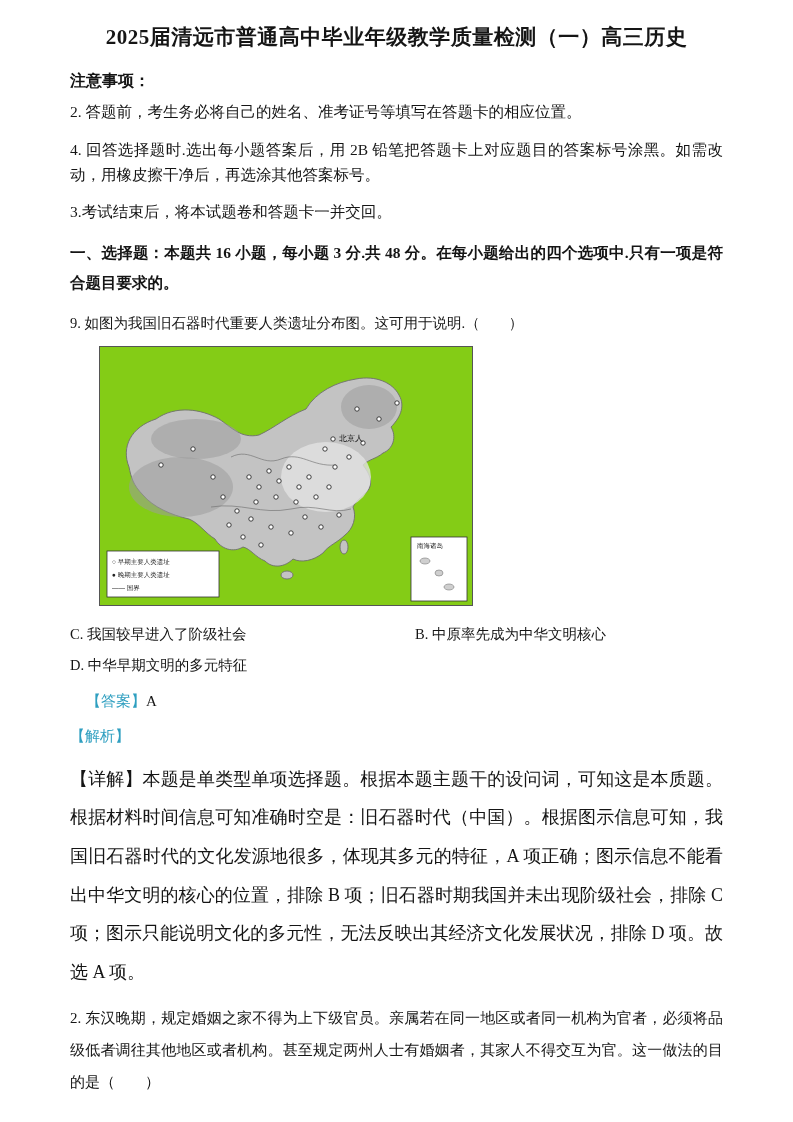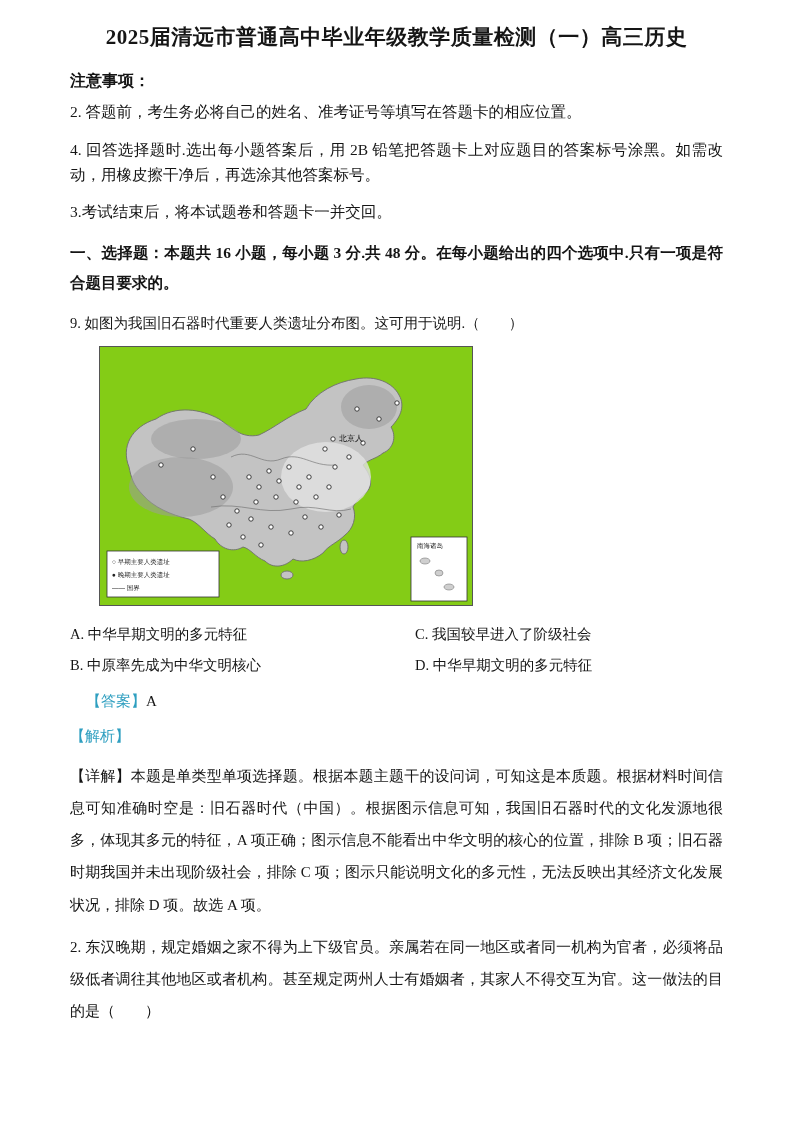--- a/index.html
+++ b/index.html
@@ -34,21 +34,21 @@
   }
   .options{
     display:grid;grid-template-columns:345px 1fr;
     row-gap:10px;column-gap:0;
     font-size:14.5px;line-height:1.45;margin:0 0 16px 0;
   }
   .answer-line{font-size:15px;margin:0 0 16px 16px;}
   .accent{color:var(--accent,#2f9fc0);}
   .analysis-line{font-size:15px;margin:0 0 14px 0;}
   .detail{
-    font-size:15px;line-height:2.15;text-align:justify;margin:0 0 10px 0;
+    font-size:18px;line-height:2.15;text-align:justify;margin:0 0 10px 0;
   }
   .q2{
     font-size:15px;line-height:2.15;text-align:justify;margin:0;
   }
   
   .land{fill:#c3c3c3;stroke:#6e6e6e;stroke-width:.9;}
   .shade1{fill:#9d9d9d;opacity:.55;}
   .shade2{fill:#e2e2e2;opacity:.8;}
   .river{fill:none;stroke:#707070;stroke-width:.8;opacity:.8;}
   .site-dot{fill:#ffffff;stroke:#2b2b2b;stroke-width:.9;}
@@ -155,21 +155,20 @@
 
       <rect class="inset-box" x="310" y="190" width="56" height="64"></rect>
       <text class="legend-text" x="316" y="201">南海诸岛</text>
       <ellipse class="inset-land" cx="324" cy="214" rx="5" ry="3"></ellipse>
       <ellipse class="inset-land" cx="338" cy="226" rx="4" ry="3"></ellipse>
       <ellipse class="inset-land" cx="348" cy="240" rx="5" ry="3"></ellipse>
     </svg>
   </div>
 
   <div class="options">
-    <span>A.  中华早期文明的多元特征</span>
     <span>C.  我国较早进入了阶级社会</span>
     <span>B.  中原率先成为中华文明核心</span>
     <span>D.  中华早期文明的多元特征</span>
   </div>
 
   <p class="answer-line">
     <span class="accent">【答案】</span><span>A</span>
   </p>
 
   <p class="analysis-line">

